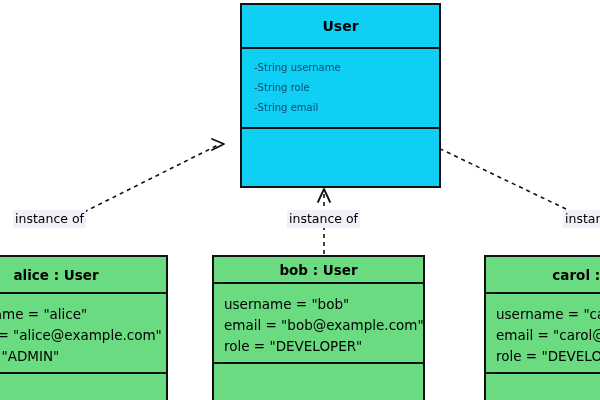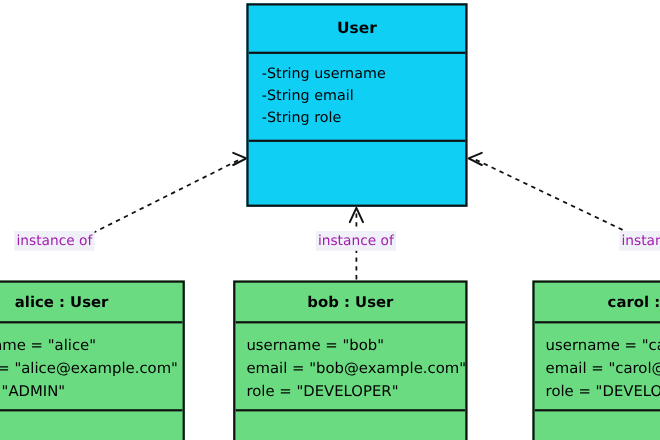--- a/index.html
+++ b/index.html
@@ -46,22 +46,22 @@
     align-items: center;
     justify-content: center;
     font-weight: bold;
     font-size: 14px;
     color: #000000;
   }
   .class-box .members {
     padding: 9px 12px 6px 12px;
   }
   .class-box .member-line {
-    font-size: 13px;
-    color: #000000;
+    font-size: 10px;
+    color: #0c4a6e;
     line-height: 20px;
     white-space: pre;
   }
 
   
   .object-box {
     background: #6ADB80;
   }
   .object-box .title {
     display: flex;
@@ -93,21 +93,21 @@
     width: 600px;
     height: 400px;
     pointer-events: none;
   }
 
   
   .edge-label {
     position: absolute;
     background: #F0F0F8;
     font-size: 12.5px;
-    color: #a21caf;
+    color: #000000;
     line-height: 16px;
     padding: 1px 2px;
     white-space: pre;
   }
 </style>
 </head>
 <body>
 
 <div id="canvas">
 
@@ -122,43 +122,43 @@
       <line x1="324" y1="254" x2="324" y2="194" stroke="#111111" stroke-width="1.6" stroke-dasharray="4,4" fill="none"></line>
       <path d="M 318,202 L 324,189 L 330,202" stroke="#111111" stroke-width="1.8" fill="none" stroke-linecap="round" stroke-linejoin="round"></path>
     </g>
 
     <g>
       <line x1="566" y1="209" x2="430" y2="144" stroke="#111111" stroke-width="1.6" stroke-dasharray="4,4" fill="none"></line>
       <path d="M 438,139 L 426,144 L 438,150" stroke="#111111" stroke-width="1.8" fill="none" stroke-linecap="round" stroke-linejoin="round"></path>
     </g>
   </svg>
 
-  <div class="uml-box class-box" style="left:224px; top:3px; width:201px; height:185px;">
+  <div class="uml-box class-box" style="left:240px; top:3px; width:201px; height:185px;">
     <div class="compartment title" style="height:42px;">User</div>
     <div class="compartment members" style="height:80px;">
       <div class="member-line">-String username</div>
+      <div class="member-line">-String role</div>
       <div class="member-line">-String email</div>
-      <div class="member-line">-String role</div>
     </div>
     <div class="compartment members" style="height:59px;">
     </div>
   </div>
 
   <div class="uml-box object-box" style="left:-56px; top:255px; width:224px; height:155px;">
     <div class="compartment title" style="height:35px;">alice : User</div>
     <div class="compartment slots" style="height:80px;">
       <div class="slot-line">username = "alice"</div>
       <div class="slot-line">email = "alice@example.com"</div>
       <div class="slot-line">role = "ADMIN"</div>
     </div>
     <div class="compartment empty-compartment" style="height:40px;"></div>
   </div>
 
   <div class="uml-box object-box" style="left:212px; top:255px; width:213px; height:155px;">
-    <div class="compartment title" style="height:35px;">bob : User</div>
+    <div class="compartment title" style="height:25px;">bob : User</div>
     <div class="compartment slots" style="height:80px;">
       <div class="slot-line">username = "bob"</div>
       <div class="slot-line">email = "bob@example.com"</div>
       <div class="slot-line">role = "DEVELOPER"</div>
     </div>
     <div class="compartment empty-compartment" style="height:40px;"></div>
   </div>
 
   <div class="uml-box object-box" style="left:484px; top:255px; width:224px; height:155px;">
     <div class="compartment title" style="height:35px;">carol : User</div>

